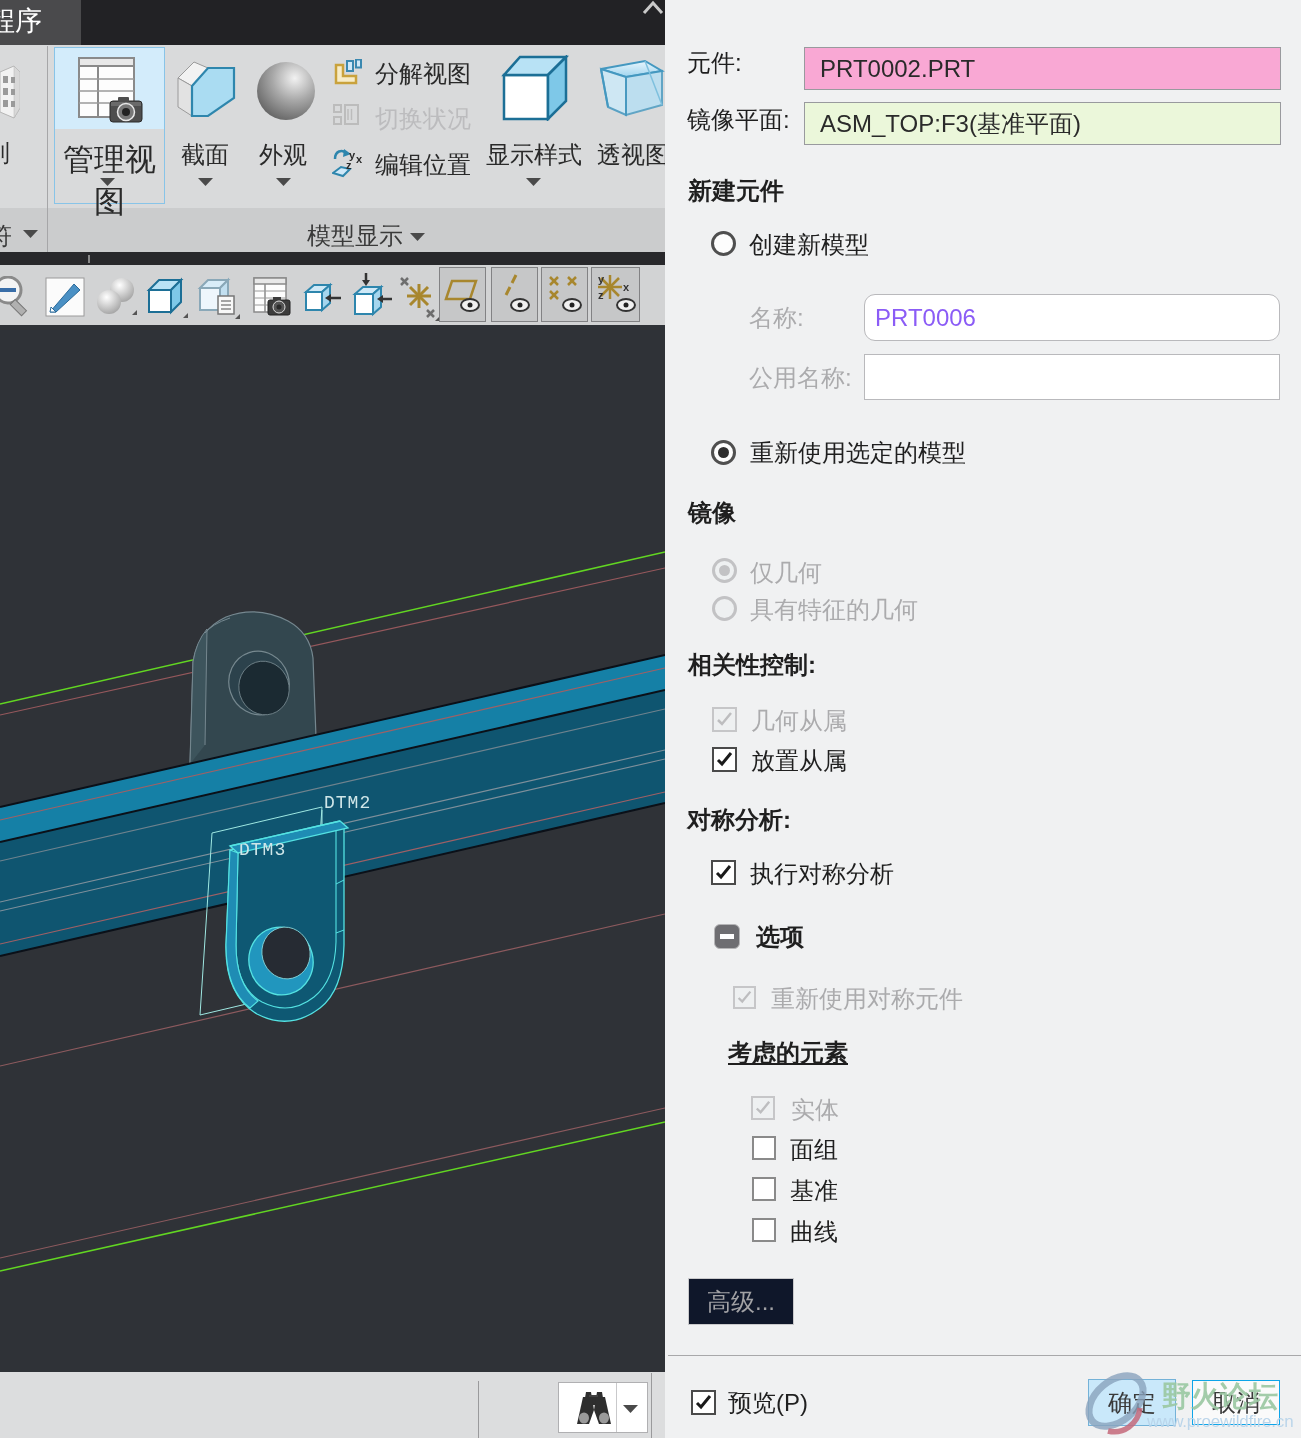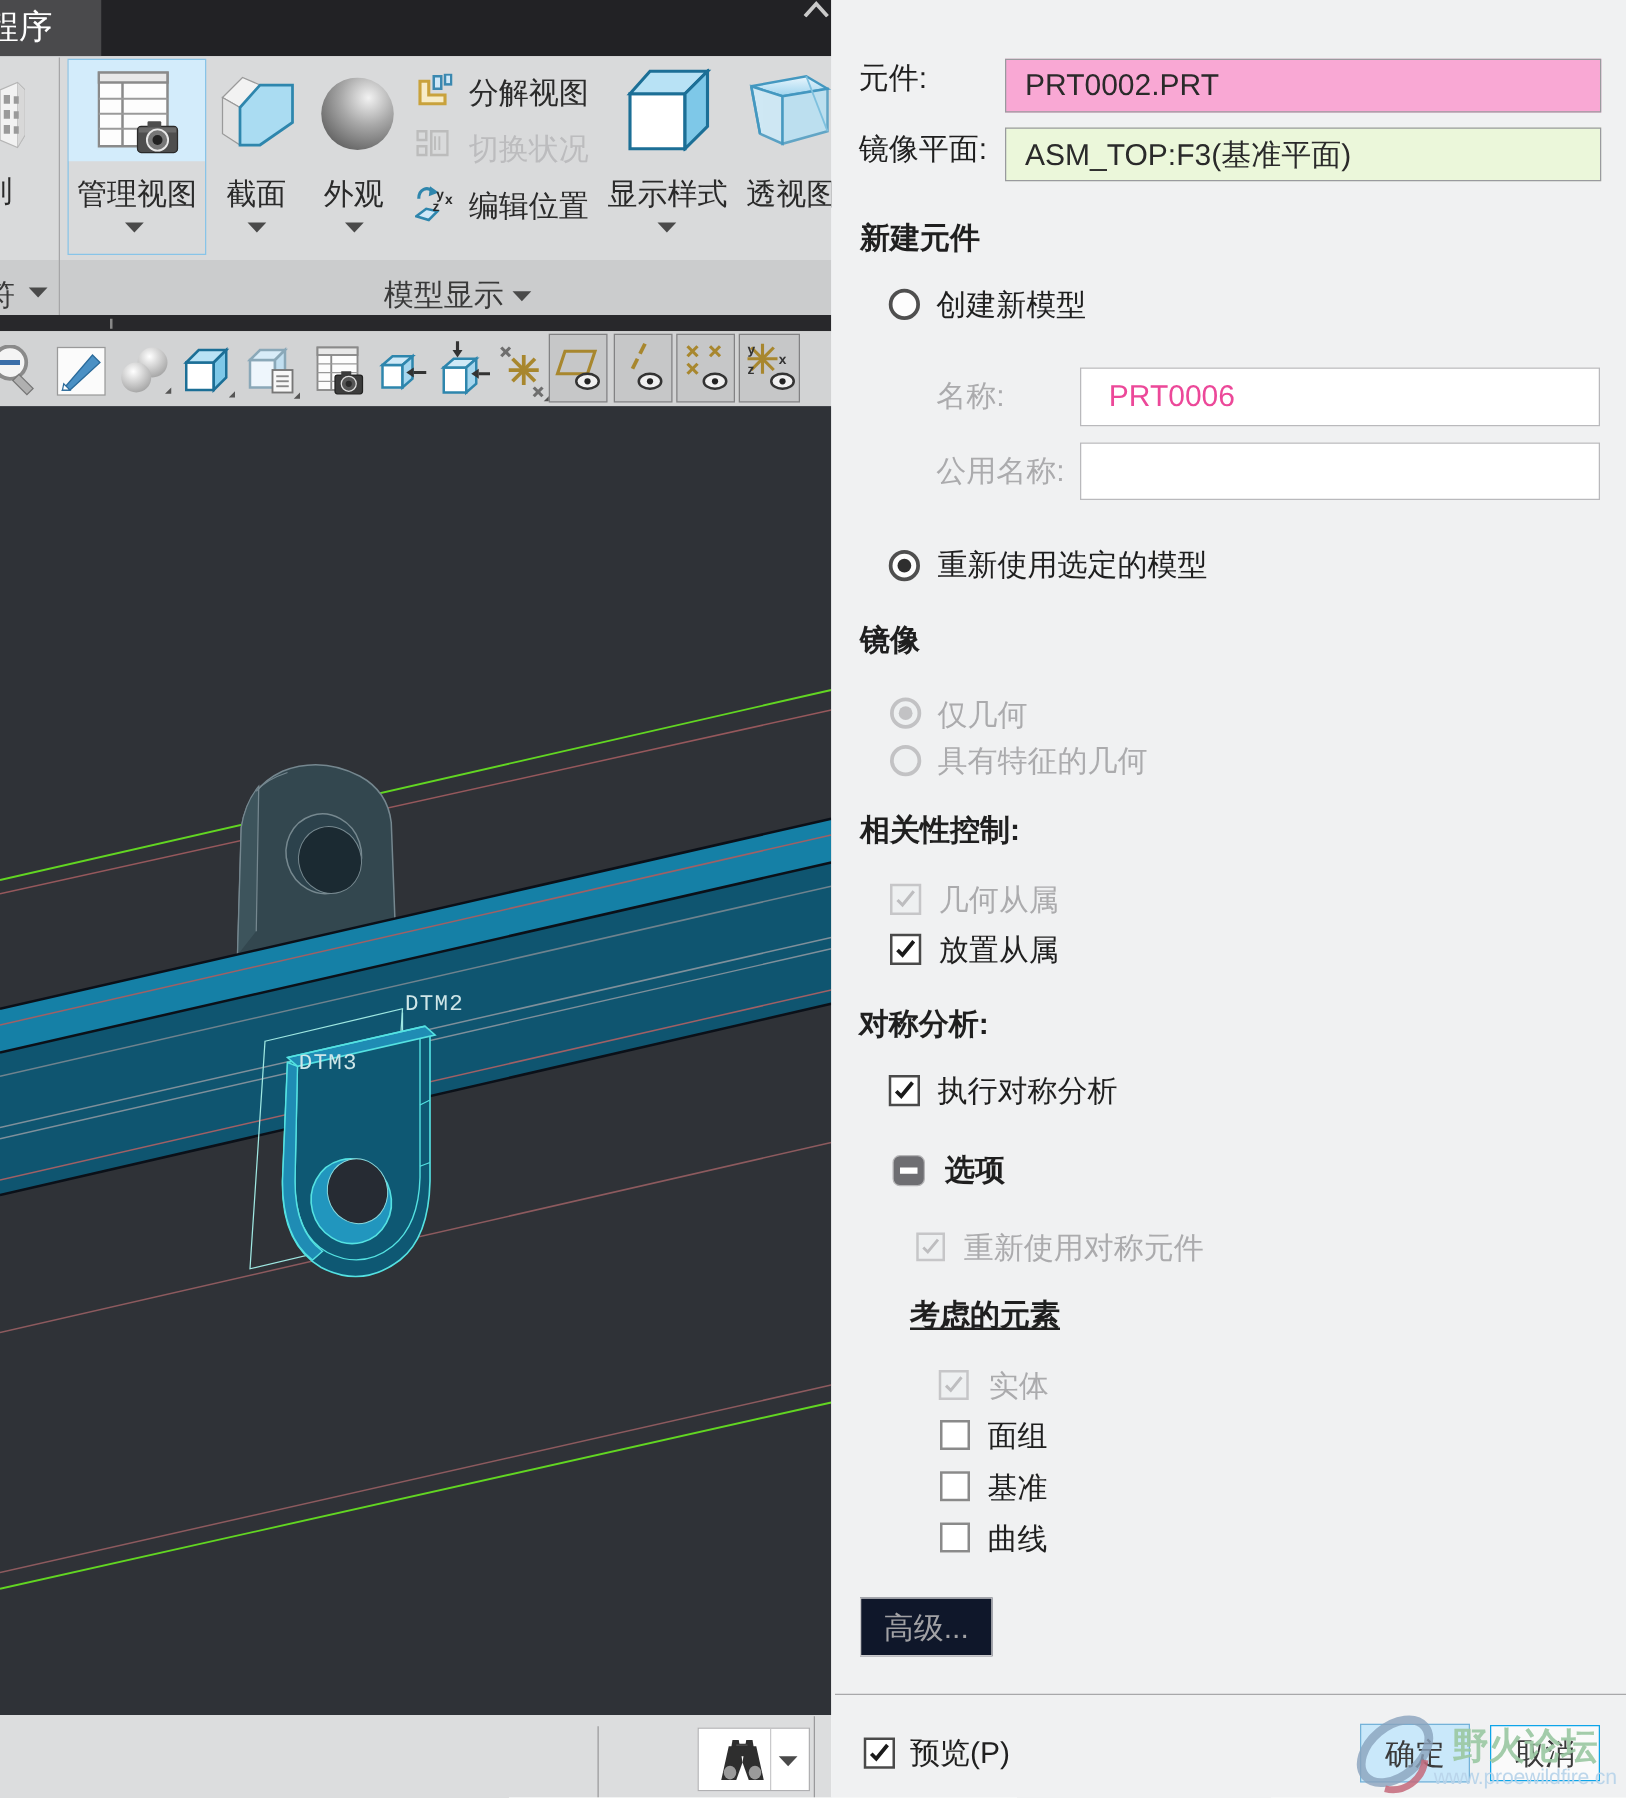--- a/index.html
+++ b/index.html
@@ -76,21 +76,21 @@
     <line x1="1" y1="34" x2="56" y2="34" stroke="#9a9a9a" stroke-width="1.5"></line>
     <line x1="1" y1="46" x2="56" y2="46" stroke="#9a9a9a" stroke-width="1.5"></line>
     <g>
      <rect x="32" y="44" width="32" height="21" rx="3" fill="#4e4e4e" stroke="#2a2a2a"></rect>
      <rect x="40" y="40" width="11" height="5" rx="1" fill="#4e4e4e"></rect>
      <rect x="33" y="45" width="30" height="4" fill="#6a6a6a"></rect>
      <circle cx="48" cy="55" r="8.5" fill="#777" stroke="#e8e8e8" stroke-width="1.5"></circle>
      <circle cx="48" cy="55" r="4" fill="#222"></circle>
     </g>
   </svg>
-  <div class="abs" style="left:54px;top:139px;width:111px;text-align:center;color:#2a2a2a;font-size:24px;">管理视图</div>
+  <div class="abs" style="left:54px;top:139px;width:111px;text-align:center;color:#2a2a2a;font-size:31px;">管理视图</div>
   <svg class="abs" style="left:99px;top:176px;" width="17" height="11" viewBox="0 0 17 11">
       <polygon points="1,2 16,2 8.5,10" fill="#4a4a4a"></polygon>
     </svg>
 
   <svg class="abs" style="left:176px;top:58px;" width="62" height="63" viewBox="0 0 62 63">
     <polygon points="2,20 18,4 32,10 16,28" fill="#f2f2f2" stroke="#9a9a9a"></polygon>
     <polygon points="2,20 16,28 16,58 2,49" fill="#e2e2e2" stroke="#9a9a9a"></polygon>
     <polygon points="16,28 32,10 58,10 58,40 32,58 16,58" fill="#aadcf2" stroke="#2e86ad" stroke-width="2.2"></polygon>
   </svg>
   <div class="abs" style="left:168px;top:139px;width:74px;text-align:center;color:#2a2a2a;font-size:24px;">截面</div>
@@ -367,21 +367,21 @@
 
   <div class="abs" id="panel"></div>
   <div class="lbl" style="left:687px;top:51px;">元件:</div>
   <div class="tbox" style="left:804px;top:47px;width:477px;height:43px;background:#f9a8d4;">PRT0002.PRT</div>
   <div class="lbl" style="left:687px;top:108px;">镜像平面:</div>
   <div class="tbox" style="left:804px;top:102px;width:477px;height:43px;background:#ebf7da;">ASM_TOP:F3(基准平面)</div>
   <div class="lbl bold" style="left:688px;top:179px;">新建元件</div>
   <div class="radio" style="left:711px;top:231px;"></div>
   <div class="lbl" style="left:749px;top:233px;">创建新模型</div>
   <div class="lbl gray" style="left:749px;top:306px;">名称:</div>
-  <div class="tbox" style="left:864px;top:294px;width:416px;height:47px;background:#fff;border-color:#b9b9bc;color:#ec4899;padding-left:22px;">PRT0006</div>
+  <div class="tbox" style="left:864px;top:294px;width:416px;height:47px;background:#fff;border-color:#b9b9bc;color:#8b5cf6;padding-left:10px;border-radius:11px;">PRT0006</div>
   <div class="lbl gray" style="left:749px;top:366px;">公用名称:</div>
   <div class="tbox" style="left:864px;top:354px;width:416px;height:46px;background:#fff;border-color:#b9b9bc;"></div>
   <div class="radio" style="left:711px;top:440px;">
       <div class="dot"></div>
     </div>
   <div class="lbl" style="left:750px;top:441px;">重新使用选定的模型</div>
   <div class="lbl bold" style="left:688px;top:501px;">镜像</div>
   <div class="radio radiod" style="left:712px;top:558px;">
       <div class="dot dotd"></div>
     </div>

